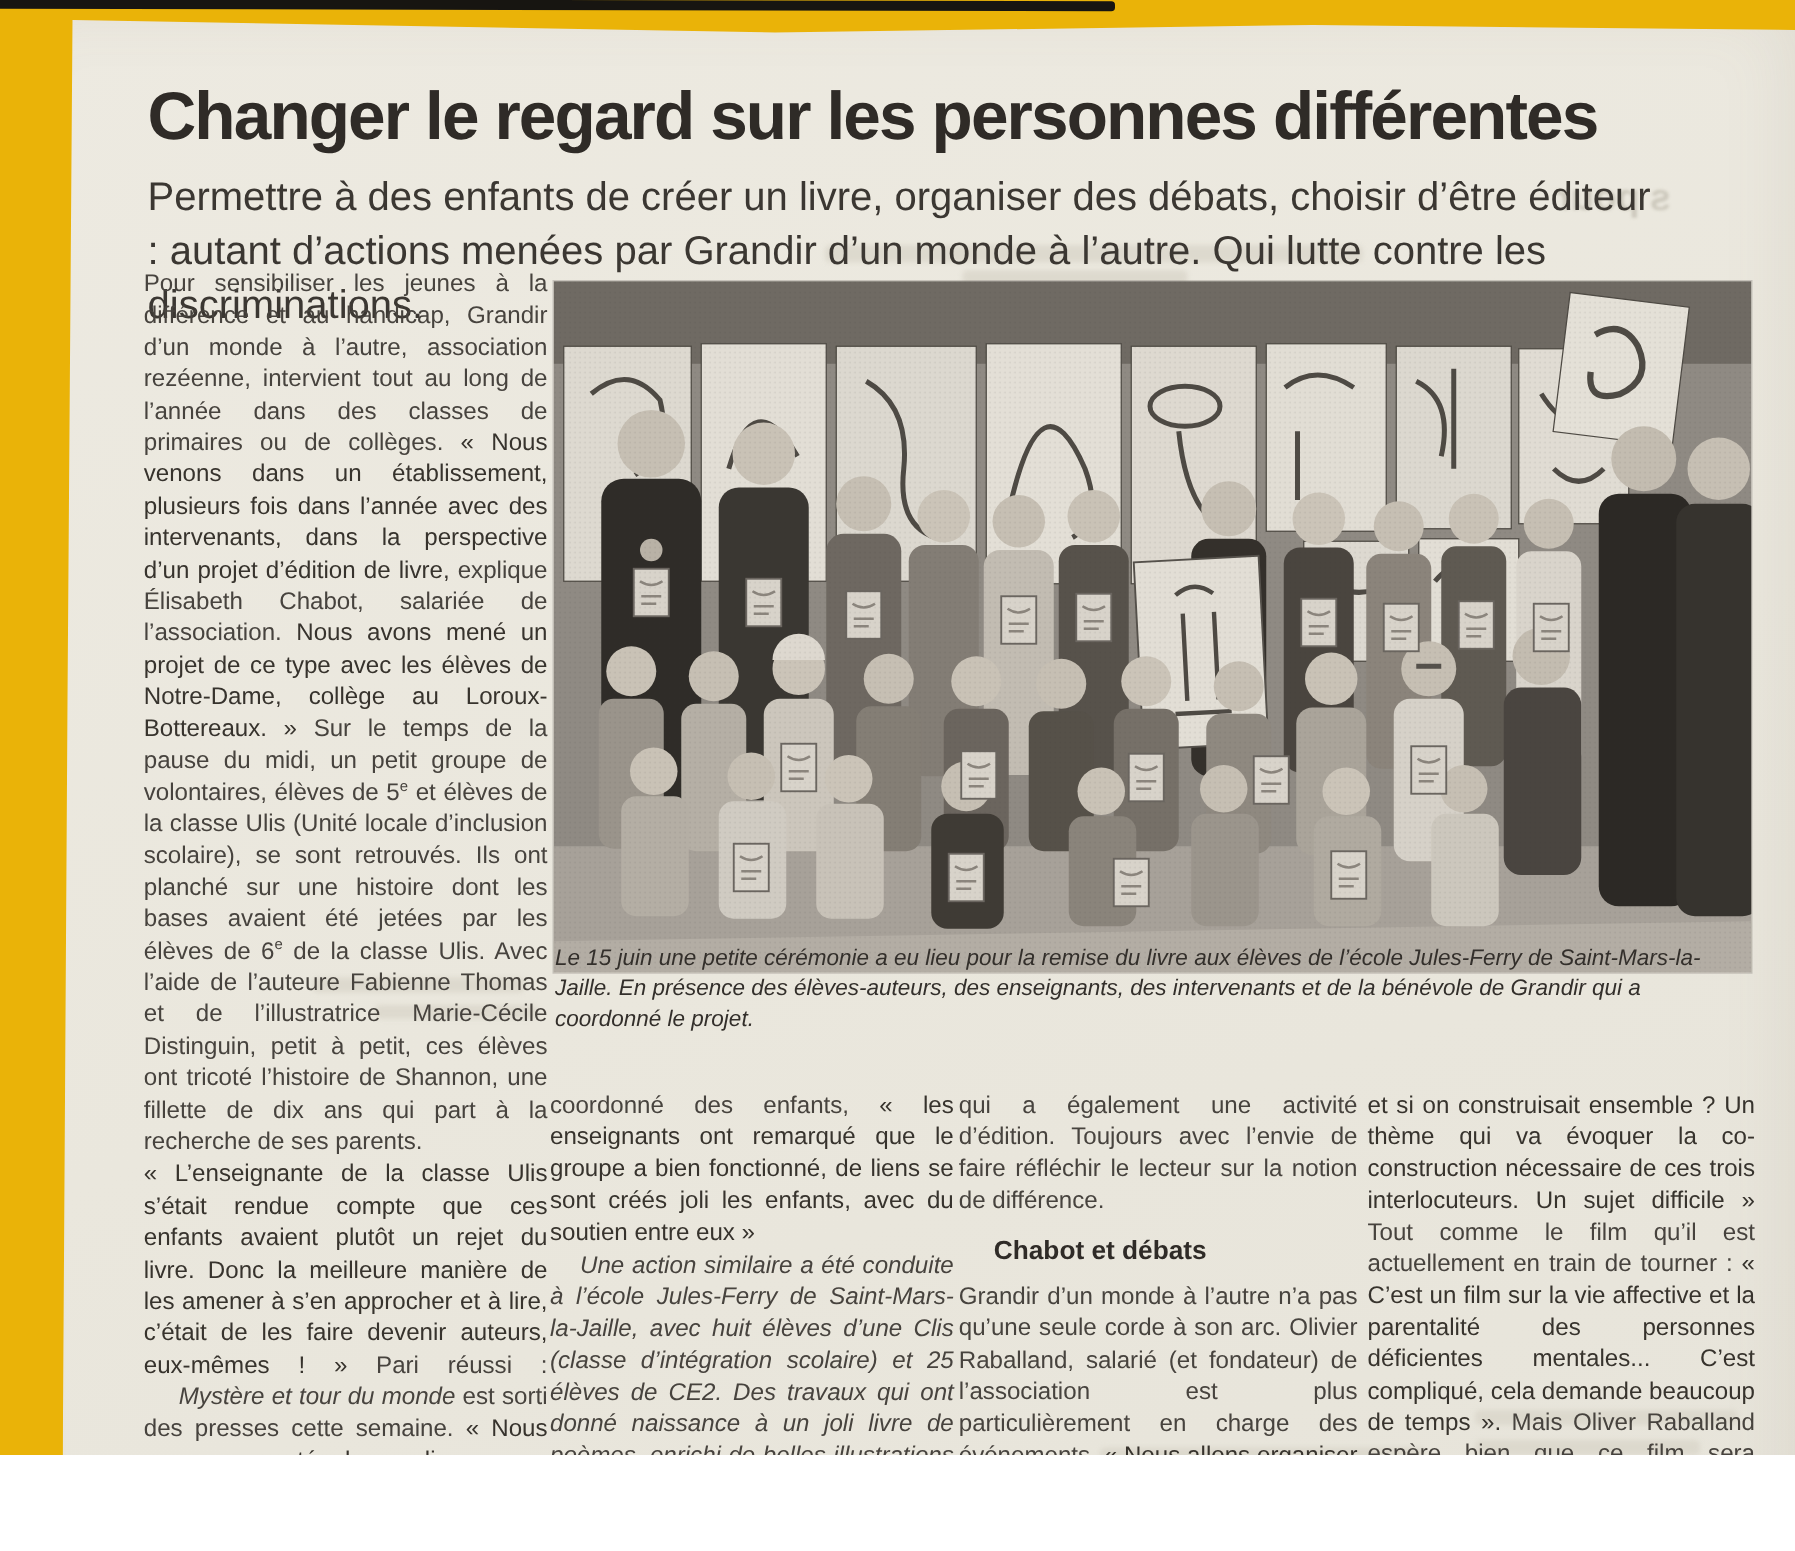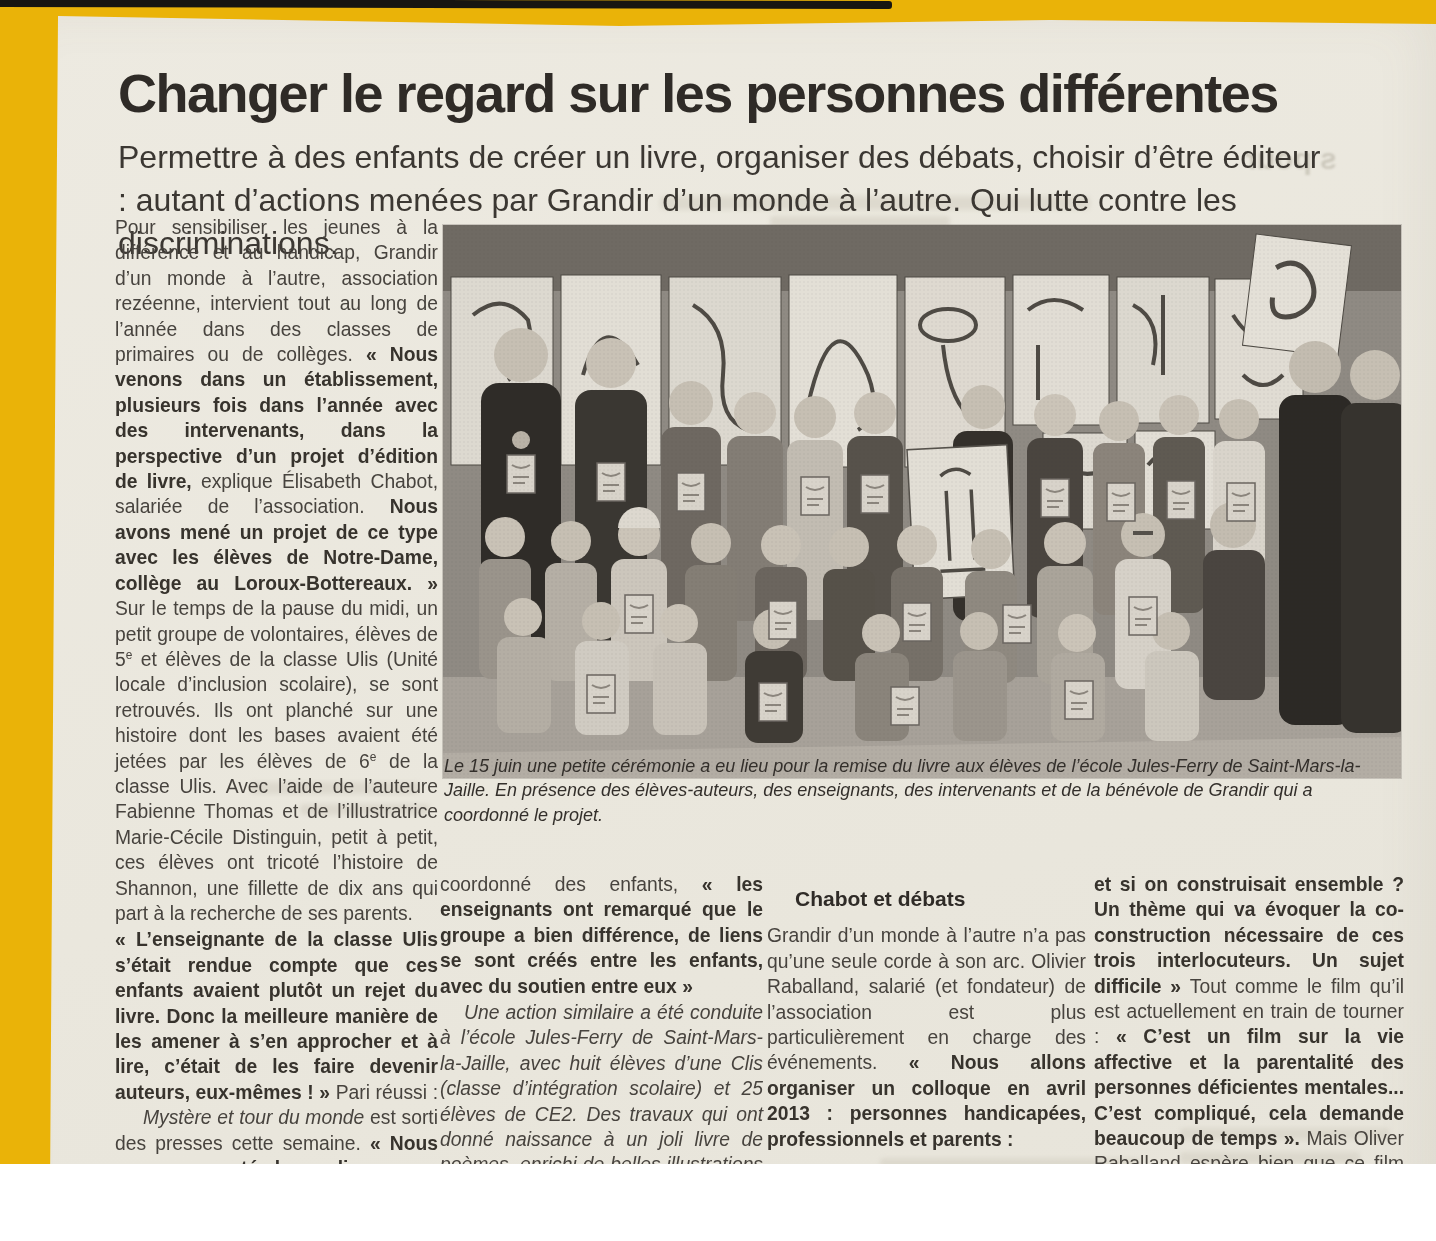--- a/index.html
+++ b/index.html
@@ -16,21 +16,21 @@
          box-shadow:inset 0 0 60px rgba(120,110,90,.12);}
   .headline{position:absolute;left:118px;top:62px;width:1260px;margin:0;
             font-size:54px;font-weight:bold;letter-spacing:-1.5px;color:#2f2b27;}
   .subhead{position:absolute;left:118px;top:136px;width:1215px;margin:0;
            font-size:32px;line-height:1.34;font-weight:normal;color:#3b3732;}
   .col{position:absolute;font-size:19.3px;line-height:25.4px;color:#47433e;
        text-align:justify;}
   .col p{margin:0 0 1px 0;}
   .col p.indent{text-indent:24px;font-style:italic;}
   .col h3{margin:14px 0 12px 28px;font-size:21px;color:#2f2b27;letter-spacing:0;}
-  .b{font-weight:bold;color:#37332d;}
+  .b{font-weight:normal;color:#37332d;}
   .i{font-style:italic;margin-left:28px;}
   sup{font-size:0.62em;line-height:0;}
   .col1{left:115px;top:215px;width:323px;}
   .col2{left:440px;top:872px;width:323px;}
   .col3{left:767px;top:872px;width:319px;}
   .col4{left:1094px;top:872px;width:310px;}
   .byline{margin-top:30px;text-align:right;padding-right:16px;
           font-weight:bold;font-size:21px;color:#332f2a;}
   figure.photo{position:absolute;left:443px;top:225px;width:958px;height:553px;margin:0;
                box-shadow:0 0 0 1px rgba(90,85,78,.25);}
@@ -61,24 +61,25 @@
   <div class="bleed-strip" style="left:1200px;top:1176px;width:190px;height:12px;"></div>
 
   <h1 class="headline">Changer le regard sur les personnes différentes</h1>
   <h2 class="subhead">Permettre à des enfants de créer un livre, organiser des débats, choisir d’être éditeur : autant d’actions menées par Grandir d’un monde à l’autre. Qui lutte contre les discriminations.</h2>
 
   <div class="col col1">
       <p><span>Pour sensibiliser les jeunes à la différence et au handicap, Grandir d’un monde à l’autre, association rezéenne, intervient tout au long de l’année dans des classes de primaires ou de collèges. </span><span class="b">« Nous venons dans un établissement, plusieurs fois dans l’année avec des intervenants, dans la perspective d’un projet d’édition de livre, </span><span>explique Élisabeth Chabot, salariée de l’association. </span><span class="b">Nous avons mené un projet de ce type avec les élèves de Notre-Dame, collège au Loroux-Bottereaux. » </span><span>Sur le temps de la pause du midi, un petit groupe de volontaires, élèves de 5</span><sup>e</sup><span> et élèves de la classe Ulis (Unité locale d’inclusion scolaire), se sont retrouvés. Ils ont planché sur une histoire dont les bases avaient été jetées par les élèves de 6</span><sup>e</sup><span> de la classe Ulis. Avec l’aide de l’auteure Fabienne Thomas et de l’illustratrice Marie-Cécile Distinguin, petit à petit, ces élèves ont tricoté l’histoire de Shannon, une fillette de dix ans qui part à la recherche de ses parents.</span></p>
       <p><span class="b">« L’enseignante de la classe Ulis s’était rendue compte que ces enfants avaient plutôt un rejet du livre. Donc la meilleure manière de les amener à s’en approcher et à lire, c’était de les faire devenir auteurs, eux-mêmes ! » </span><span>Pari réussi : </span><span class="i">Mystère et tour du monde</span><span> est sorti des presses cette semaine. </span><span class="b">« Nous avons apporté leurs livres aux enfants. Ils étaient effectivement très fiers de leur création. » </span></p>
     </div>
   <div class="col col2">
-      <p><span>coordonné des enfants, </span><span class="b">« les enseignants ont remarqué que le groupe a bien différence, de liens se sont créés entre les enfants, avec du soutien entre eux »</span></p>
+      <p><span>coordonné des enfants, </span><span class="b">« les enseignants ont remarqué que le groupe a bien fonctionné, de liens se sont créés joli les enfants, avec du soutien entre eux »</span></p>
       <p class="indent"><span>Une action similaire a été conduite à l’école Jules-Ferry de Saint-Mars-la-Jaille, avec huit élèves d’une Clis (classe d’intégration scolaire) et 25 élèves de CE2. Des travaux qui ont donné naissance à un joli livre de poèmes, enrichi de belles illustrations colorées. Ces livres ont pris place dans le catalogue de Grandir,</span></p>
     </div>
   <div class="col col3">
+      <p><span>qui a également une activité d’édition. Toujours avec l’envie de faire réfléchir le lecteur sur la notion de différence.</span></p>
       <h3>Chabot et débats</h3>
       <p><span>Grandir d’un monde à l’autre n’a pas qu’une seule corde à son arc. Olivier Raballand, salarié (et fondateur) de l’association est plus particulièrement en charge des événements. </span><span class="b">« Nous allons organiser un colloque en avril 2013 : personnes handicapées, professionnels et parents :</span></p>
     </div>
   <div class="col col4">
     <div>
         <p><span class="b">et si on construisait ensemble ? Un thème qui va évoquer la co-construction nécessaire de ces trois interlocuteurs. Un sujet difficile » </span><span>Tout comme le film qu’il est actuellement en train de tourner : </span><span class="b">« C’est un film sur la vie affective et la parentalité des personnes déficientes mentales... C’est compliqué, cela demande beaucoup de temps ». </span><span>Mais Oliver Raballand espère bien que ce film sera terminé en 2013.</span></p>
       </div>
     <div class="byline">Anne-Lise FLEURY.</div>
   </div>
 

